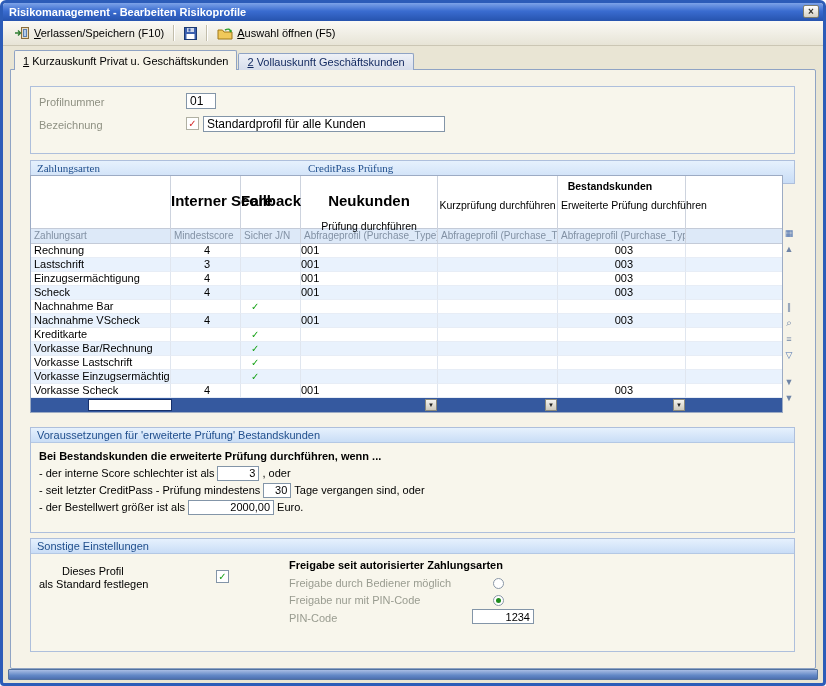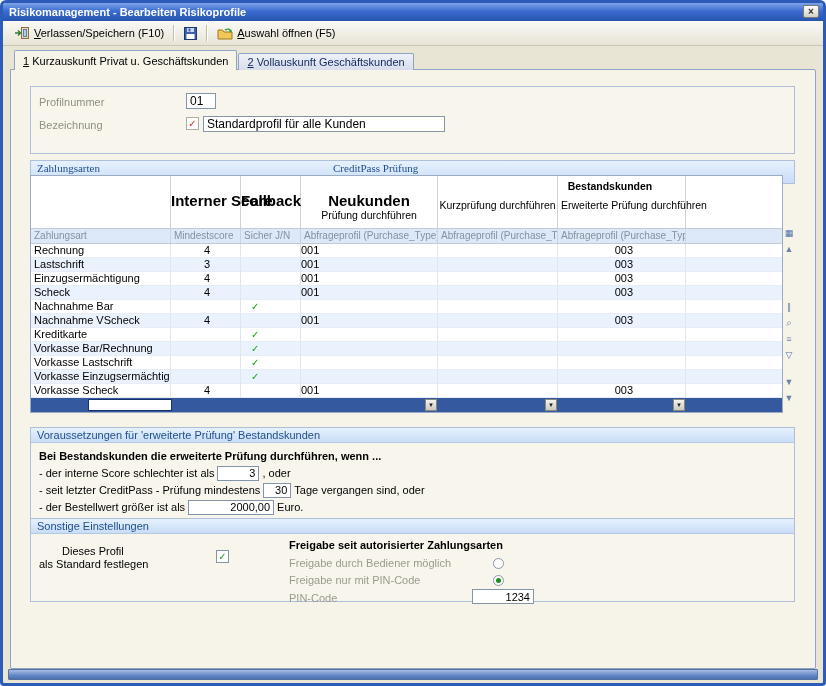--- a/index.html
+++ b/index.html
@@ -22,29 +22,29 @@
   .box{position:absolute;left:19px;width:765px;box-sizing:border-box;border:1px solid #aebfdc;background:#f8f6ec;}
   .secbar{height:15px;box-sizing:border-box;background:linear-gradient(180deg,#e6f1fd,#c9ddf6);border-bottom:1px solid #b4c8e4;color:var(--sec_text,#1f4e8c);padding:1px 6px 0;}
   .mlabel{position:absolute;color:#8f9183;}
   .tin{position:absolute;box-sizing:border-box;height:16px;border:1px solid #8395a8;background:#fff;font:inherit;font-size:12px;padding:0 3px;}
   
   .profile-box{top:16px;height:68px;}
   
   .grid-area{position:absolute;left:19px;top:90px;width:765px;height:252px;}
   .band{position:absolute;top:0;left:0;width:765px;height:24px;box-sizing:border-box;background:linear-gradient(180deg,#e6f1fd,#c9ddf6);border:1px solid #aebfdc;color:var(--sec_text,#1f4e8c);font-family:Liberation Serif, serif;}
   .band .bleft{position:absolute;left:6px;top:1px;}
-  .band .bright{position:absolute;left:277px;top:1px;margin-left:25px;}
+  .band .bright{position:absolute;left:277px;top:1px;}
   .gridbox{position:absolute;top:15px;left:0;width:753px;box-sizing:border-box;border:1px solid #9cabc4;background:#fff;}
   .gridcols{display:grid;grid-template-columns:140px 70px 60px 137px 120px 128px 96px;}
   .ghdr{position:relative;height:52px;border-bottom:1px solid #c4cbd8;background:#fff;}
   .hc{position:relative;border-right:1px solid #cdd3de;box-sizing:border-box;text-align:center;}
   .hc.last{border-right:none;}
   .hch{font-weight:bold;font-size:15px;white-space:nowrap;margin-top:16px;display:block;}
   .hcs{font-size:10.5px;white-space:nowrap;display:block;}
-  .hc-neu .hcs{margin-top:0;}
+  .hc-neu .hcs{margin-top:11px;}
   .hc-kurz .hcs{margin-top:23px;}
   .hc-erw .hcs{margin-top:23px;text-align:left;padding-left:3px;}
   .bestands{position:absolute;left:407px;top:4px;width:344px;text-align:center;font-weight:bold;font-size:10.5px;}
   .caption{height:14px;background:#dde9f8;border-bottom:1px solid #c4cbd8;color:#8291a4;font-size:10px;}
   .cc{border-right:1px solid #cdd3de;box-sizing:border-box;padding:1px 8px 0 3px;white-space:nowrap;overflow:hidden;}
   .cc.last{border-right:none;}
   .grow{height:14px;background:#fff;}
   .grow.alt{background:#e9f2fd;}
   .gc{box-sizing:border-box;border-right:1px solid #e0e6ef;border-bottom:1px solid #e7edf6;font-size:11px;line-height:13px;white-space:nowrap;overflow:hidden;}
   .gc-zahlungsart{padding-left:3px;}
@@ -62,21 +62,21 @@
   .si-0{top:52px;color:#4a6fae;}.si-1{top:68px;}.si-2{top:126px;}.si-3{top:142px;font-size:10px;}
   .si-4{top:158px;}.si-5{top:174px;color:#4a6fae;}.si-6{top:201px;}.si-7{top:217px;}
   
   .voraus-box{top:357px;height:106px;}
   .vline{position:absolute;left:8px;display:flex;align-items:center;gap:3px;height:16px;white-space:nowrap;}
   .v-intro{top:20px;font-weight:bold;}
   .vl1{top:37px;}.vl2{top:54px;}.vl3{top:71px;}
   .vin{height:15px;border:1px solid #8395a8;background:#fff;font:inherit;font-size:11px;text-align:right;padding:0 3px;box-sizing:border-box;}
   .vin1{width:42px;}.vin2{width:28px;}.vin3{width:86px;}
   
-  .sonst-box{top:448px;height:84px;}
+  .sonst-box{top:468px;height:114px;}
   .check{position:absolute;width:13px;height:13px;background:#fff;border:1px solid #8395a8;box-sizing:border-box;color:var(--check_green,#17a317);font-size:10px;font-weight:bold;line-height:11px;text-align:center;}
   .flag{position:absolute;width:13px;height:13px;background:#fff;border:1px solid #b0b0a2;box-sizing:border-box;color:var(--flag_red,#d42a2a);font-size:10px;font-weight:bold;line-height:11px;text-align:center;}
   .radio{position:absolute;width:11px;height:11px;border:1px solid #8a97a6;border-radius:50%;background:#fff;box-sizing:border-box;}
   .radio.sel::after{content:"";position:absolute;left:2px;top:2px;width:5px;height:5px;border-radius:50%;background:#1e8c1e;}
   .gray{color:#999c90;}
   .bold{font-weight:bold;}
   .abs{position:absolute;}
   
   .statusbar{position:absolute;left:5px;right:5px;bottom:3px;height:11px;background:linear-gradient(180deg,#a9bde4,#6288c6 60%,#4d6fb0);border:1px solid #51719f;border-radius:1px;box-sizing:border-box;}
 </style>

